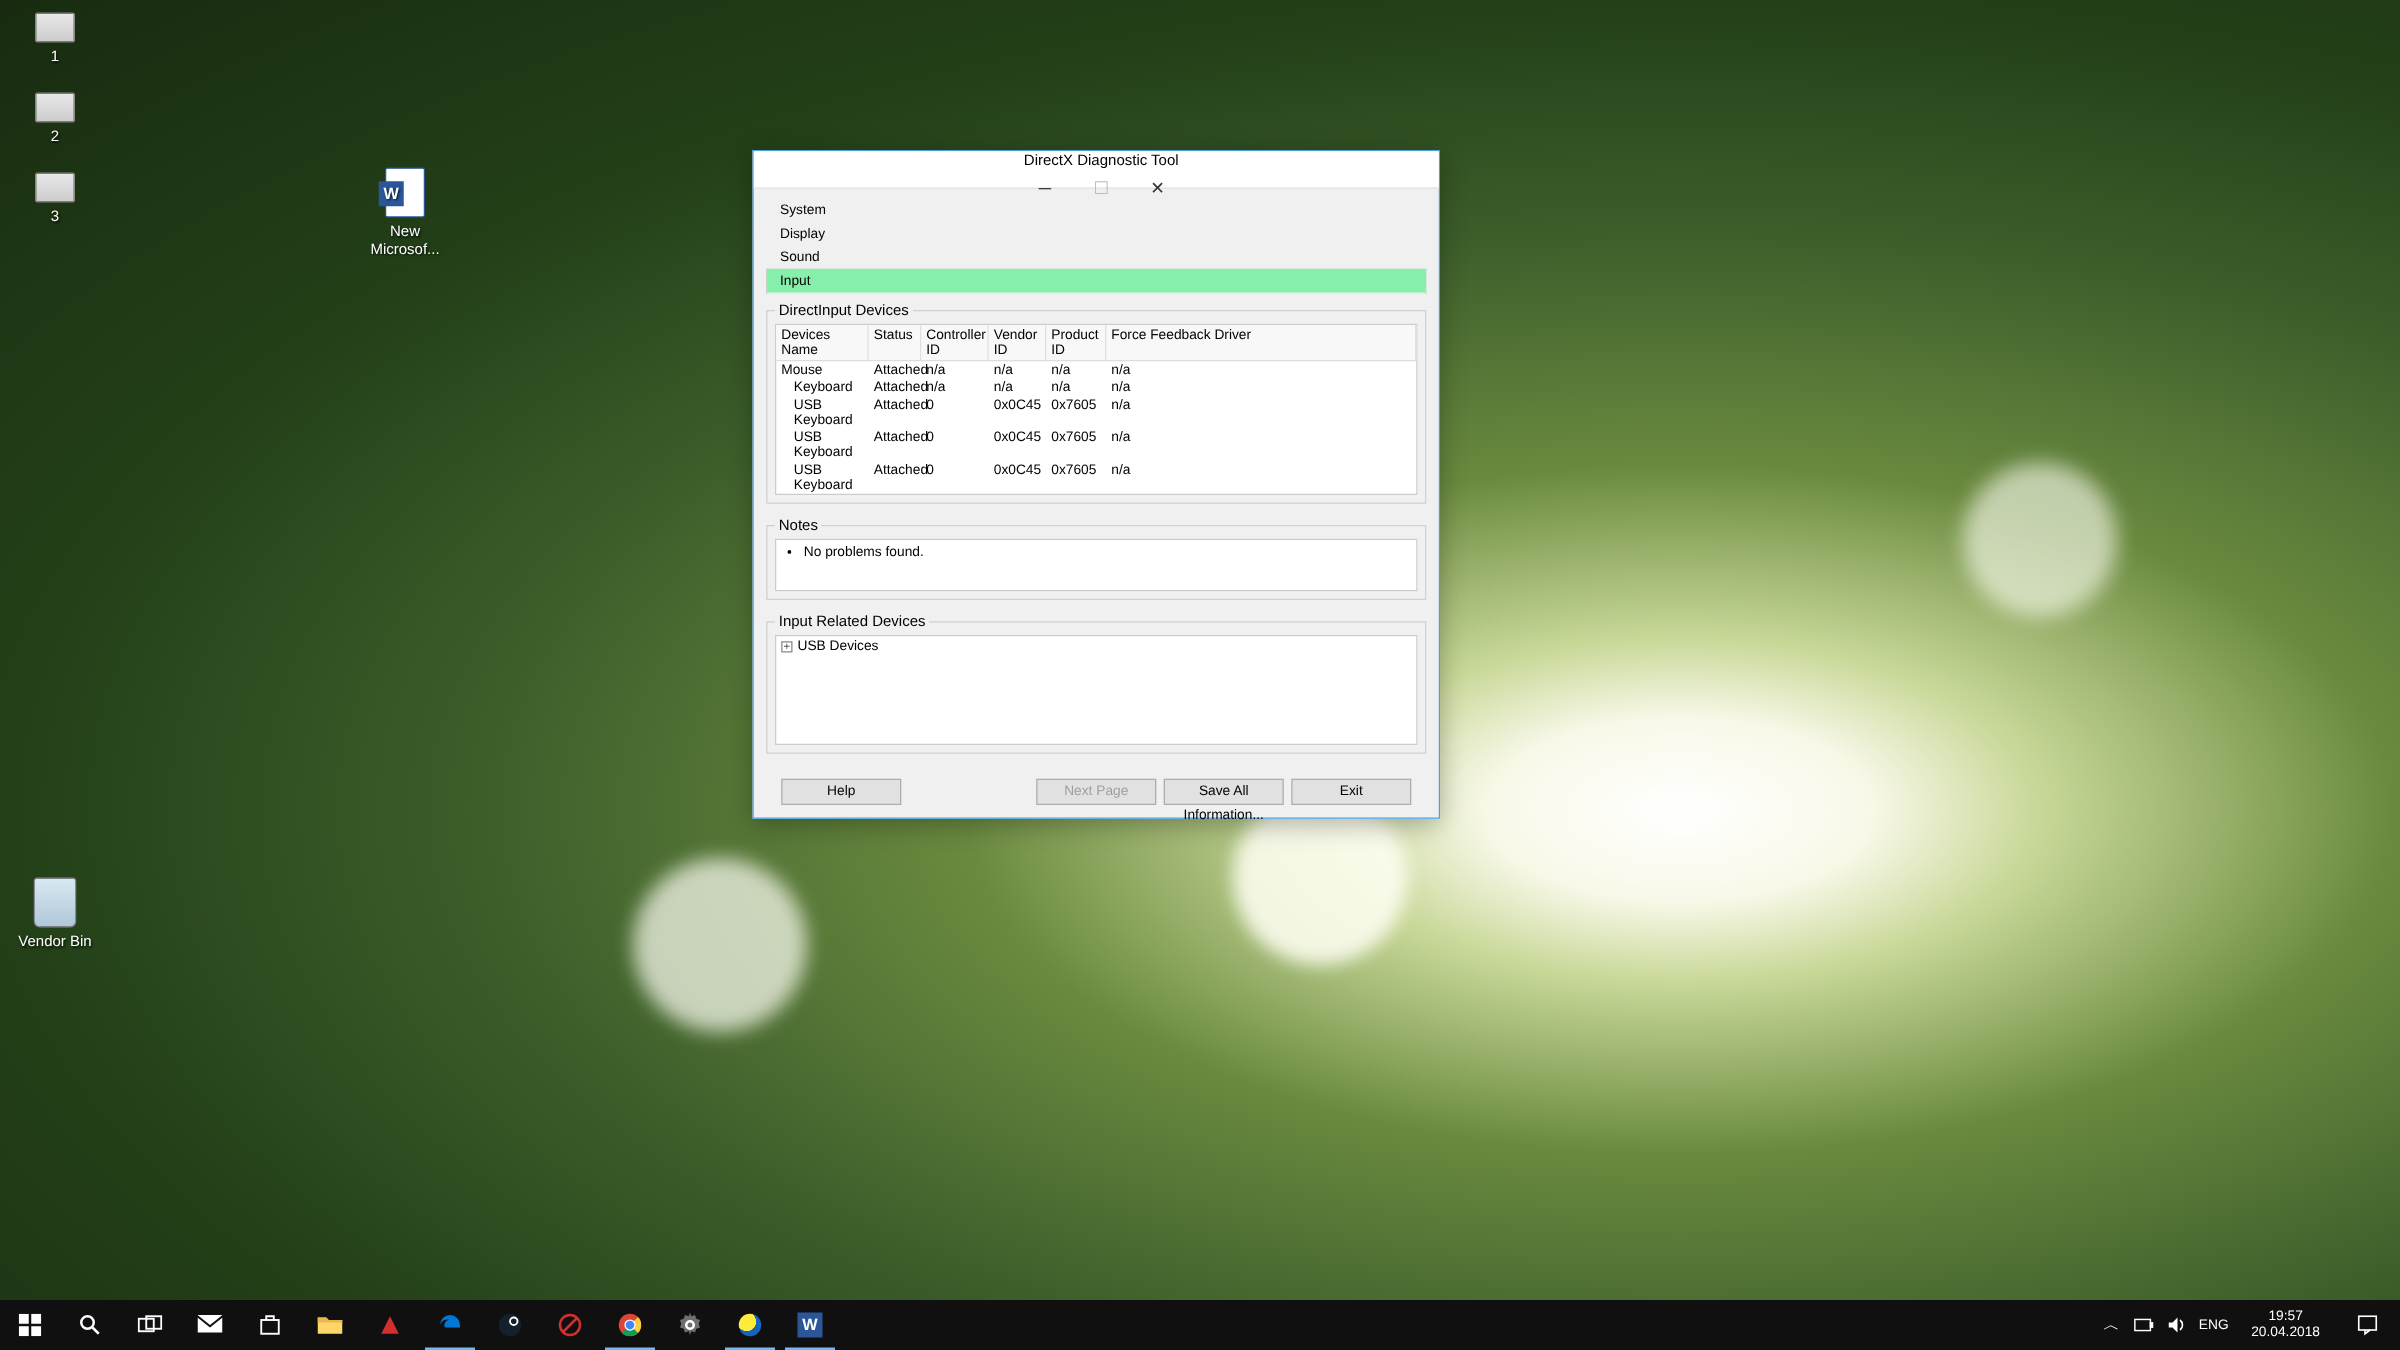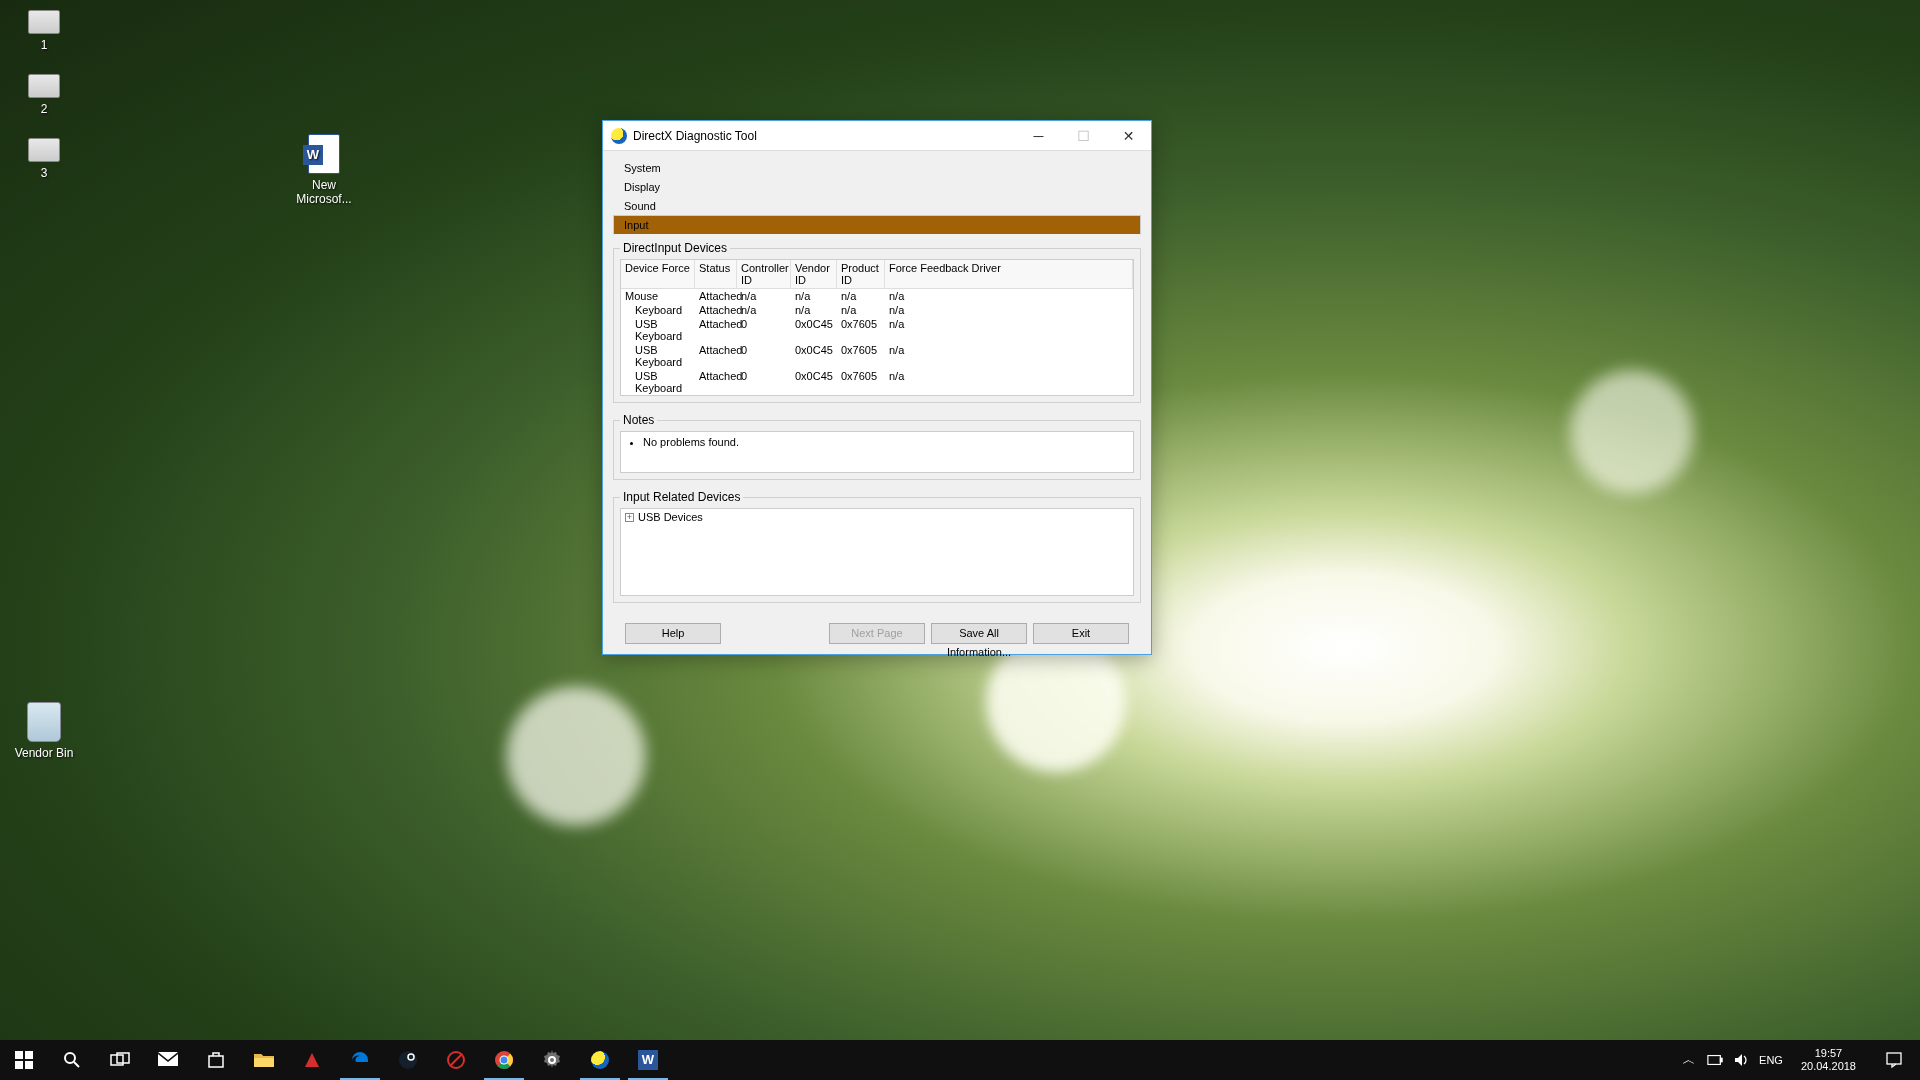--- a/index.html
+++ b/index.html
@@ -19,30 +19,30 @@
   filter: blur(6px);
 }
 .desktop-icon { position: absolute; width: 76px; text-align: center; color: #fff; font-size: 12px; text-shadow: 1px 1px 2px rgba(0,0,0,0.8); cursor: pointer; }
 .desktop-icon .ico { width: 32px; height: 24px; margin: 0 auto 4px; background: linear-gradient(#e8e8e8,#ccc); border:1px solid #888; border-radius:2px; position:relative; }
 .desktop-icon .ico.word { width:32px; height:40px; background:#fff; border:1px solid #2b579a; }
 .desktop-icon .ico.word::after { content:"W"; position:absolute; left:-6px; top:10px; width:20px; height:20px; background:#2b579a; color:#fff; font-weight:bold; font-size:13px; line-height:20px; text-align:center; }
 .desktop-icon .ico.bin { width:34px; height:40px; background:linear-gradient(#d8e8f0,#b0c8d8); border:1px solid #889; border-radius:3px 3px 5px 5px; }
 
 
 .window { position:absolute; left:602px; top:120px; width:550px; background:#f0f0f0; border:1px solid #4aa3df; box-shadow:0 4px 20px rgba(0,0,0,0.3); font-size:11px; color:#000; }
-.titlebar { height:30px; background:#fff; display:flex; align-items:center; padding:0 0 0 8px; border-bottom:1px solid #ddd; }
+.titlebar { height:30px; background:#fff; display:flex; align-items:center; padding:0 0 0 8px; border-bottom:1px solid #ddd;flex-direction:column; }
 .titlebar .app-icon { width:16px; height:16px; border-radius:50%; background:radial-gradient(circle at 35% 35%, #ffeb3b 0 45%, #1565c0 46% 100%); margin-right:6px; }
 .titlebar .title { flex:1; font-size:12px; }
 .win-controls { display:flex; }
 .win-btn { width:45px; height:30px; display:flex; align-items:center; justify-content:center; font-size:14px; color:#333; }
 
 .content { padding:6px 10px 10px; }
 .tabs { display:flex; border-bottom:1px solid #ccc; margin-bottom:6px;flex-direction:column; }
 .tab { padding:3px 10px; border:1px solid transparent; border-bottom:none; font-size:11px; cursor:pointer; position:relative; top:1px; background:#f0f0f0; }
-.tab.active { background:#a16207; border-color:#ccc; border-bottom:1px solid #f0f0f0; }
+.tab.active { background:#86efac; border-color:#ccc; border-bottom:1px solid #f0f0f0; }
 
 fieldset { border:1px solid #d0d0d0; margin-bottom:10px; padding:4px 6px 6px; }
 legend { font-size:12px; padding:0 3px; }
 
 .grid { border:1px solid #ccc; background:#fff; }
 .grid-head { display:flex; background:#f8f8f8; border-bottom:1px solid #ddd; }
 .grid-head .gh { padding:2px 4px; border-right:1px solid #e0e0e0; font-size:11px; }
 .grid-body .gr { display:flex; }
 .grid-body .gc { padding:1px 4px; font-size:11px; }
 .c-name{width:74px} .c-stat{width:42px} .c-ctrl{width:54px} .c-vend{width:46px} .c-prod{width:48px} .c-ff{flex:1}
@@ -112,21 +112,21 @@
         <div class="tab">System</div>
         <div class="tab">Display</div>
         <div class="tab">Sound</div>
         <div class="tab active">Input</div>
       </div>
 
       <fieldset>
         <legend>DirectInput Devices</legend>
         <div class="grid">
           <div class="grid-head">
-            <div class="gh c-name">Device Force</div>
+            <div class="gh c-name">Devices Name</div>
             <div class="gh c-stat">Status</div>
             <div class="gh c-ctrl">Controller ID</div>
             <div class="gh c-vend">Vendor ID</div>
             <div class="gh c-prod">Product ID</div>
             <div class="gh c-ff">Force Feedback Driver</div>
           </div>
           <div class="grid-body">
             <div class="gr">
               <div class="gc c-name" style="">Mouse</div>
               <div class="gc c-stat">Attached</div>

